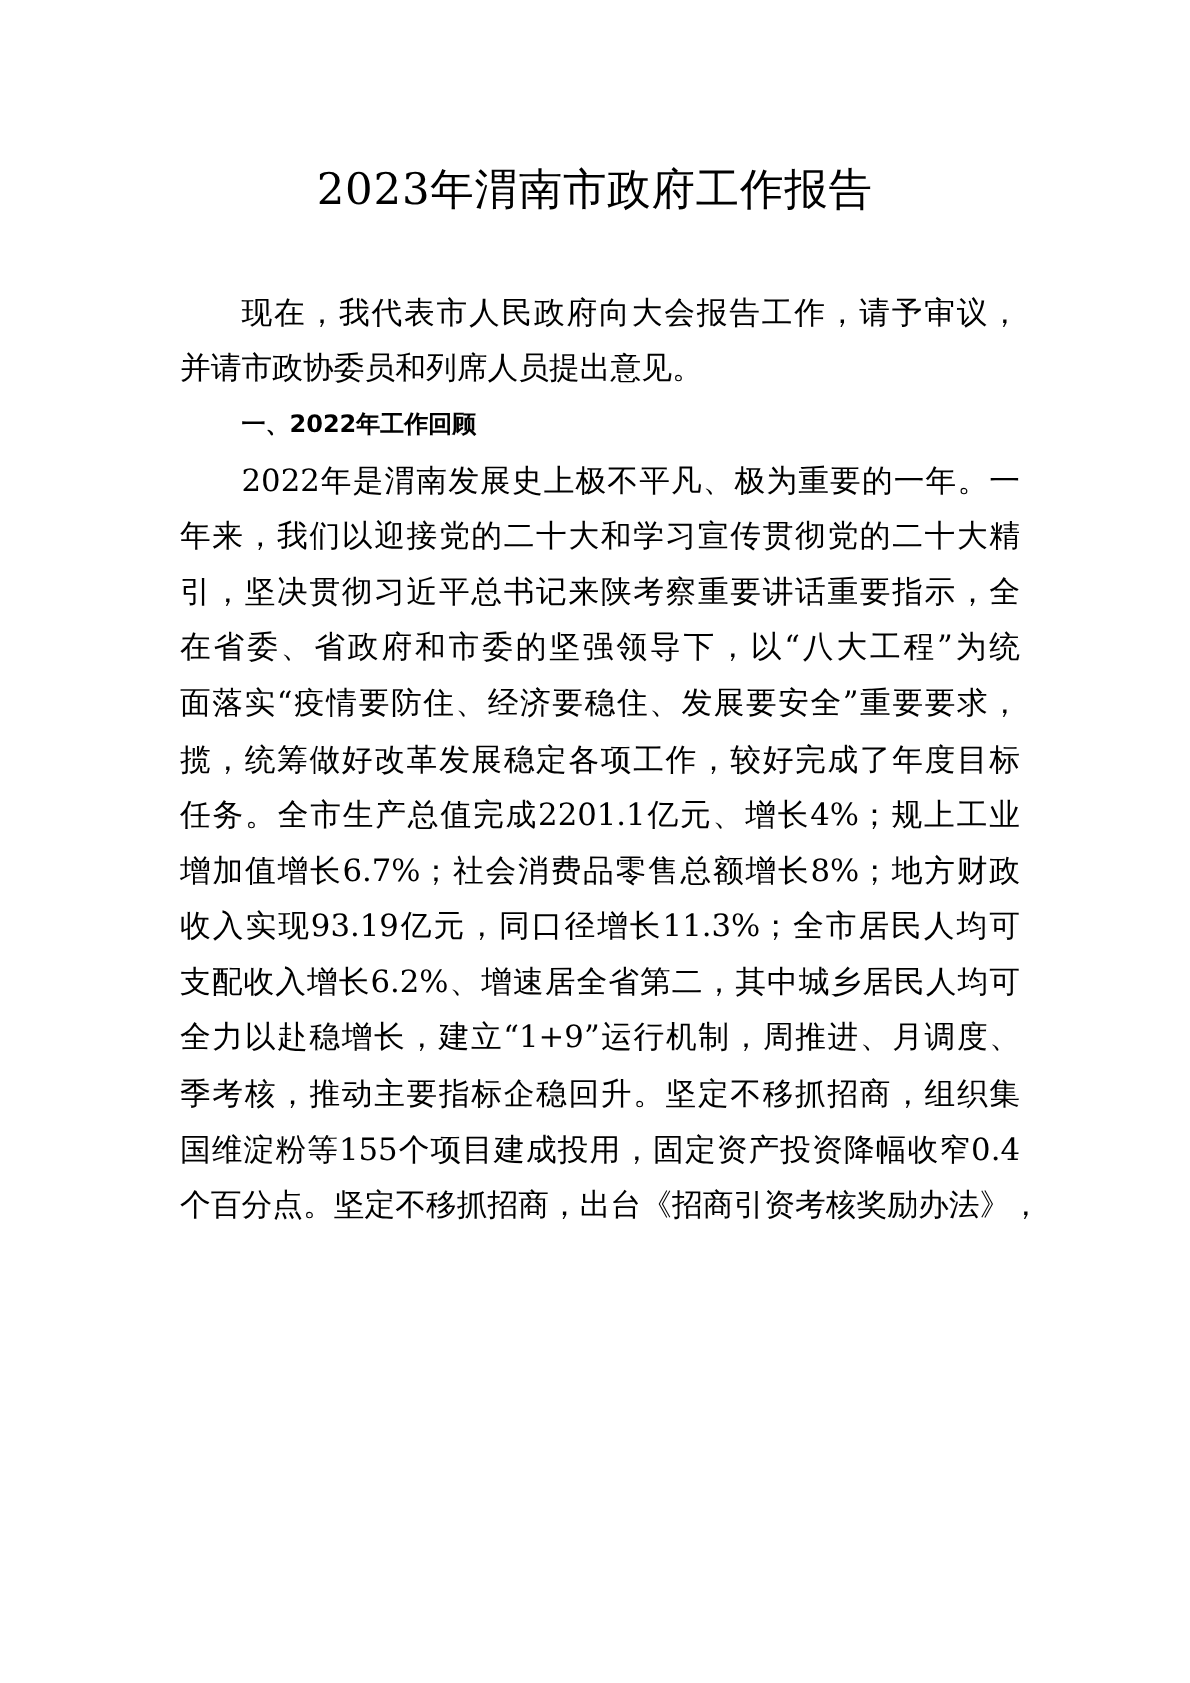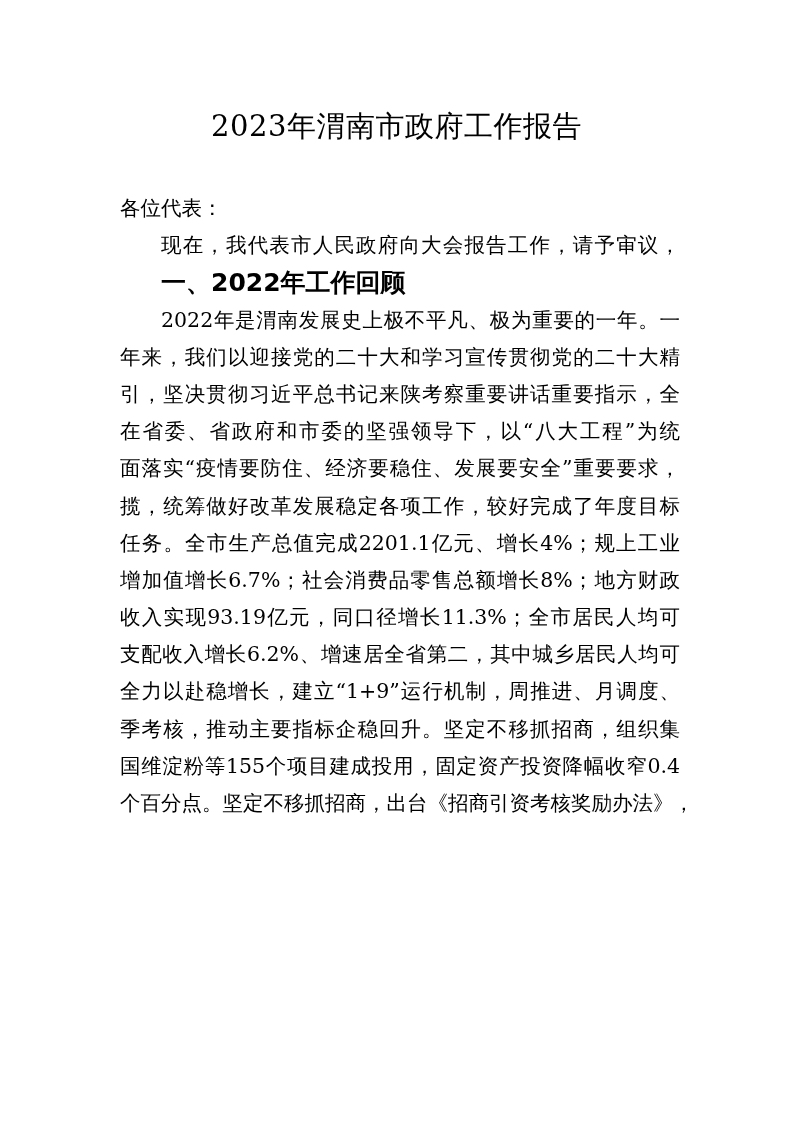--- a/index.html
+++ b/index.html
@@ -19,33 +19,33 @@
     }
     .line {
       height: 37.2px; line-height: 37.2px; font-size: 20.5px;
       white-space: nowrap; text-align: justify; text-align-last: justify;
       font-family: "DejaVu Serif", "Liberation Serif", serif;
     }
     .line.last { text-align-last: left; }
     .line.indent { padding-left: 41px; }
     .heading {
       font-family: "DejaVu Sans", "Liberation Sans", sans-serif;
-      font-weight: bold; text-align-last: left; font-size: 25px;
+      font-weight: bold; text-align-last: left; font-size: 16px;
     }
   </style>
 </head>
 <body>
 
 <div class="page">
   <div class="title">2023年渭南市政府工作报告</div>
 
   <div class="body">
-    <div class="line last">各位代表：</div>
 
     <div class="line indent">现在，我代表市人民政府向大会报告工作，请予审议，</div>
+    <div class="line last">并请市政协委员和列席人员提出意见。</div>
 
     <div class="line indent heading">一、2022年工作回顾</div>
 
     <div class="line indent">2022年是渭南发展史上极不平凡、极为重要的一年。一</div>
     <div class="line">年来，我们以迎接党的二十大和学习宣传贯彻党的二十大精</div>
     <div class="line">引，坚决贯彻习近平总书记来陕考察重要讲话重要指示，全</div>
     <div class="line">在省委、省政府和市委的坚强领导下，以“八大工程”为统</div>
     <div class="line">面落实“疫情要防住、经济要稳住、发展要安全”重要要求，</div>
     <div class="line">揽，统筹做好改革发展稳定各项工作，较好完成了年度目标</div>
     <div class="line">任务。全市生产总值完成2201.1亿元、增长4%；规上工业</div>

